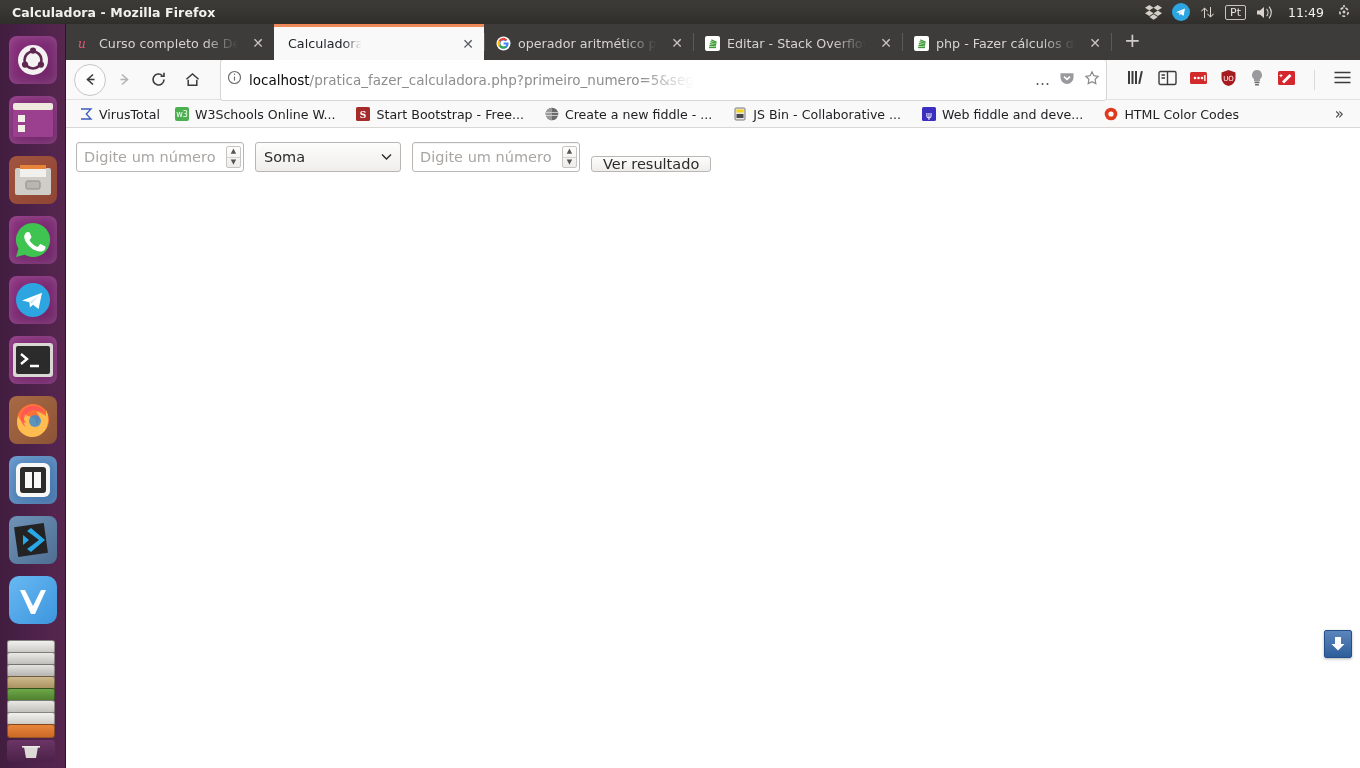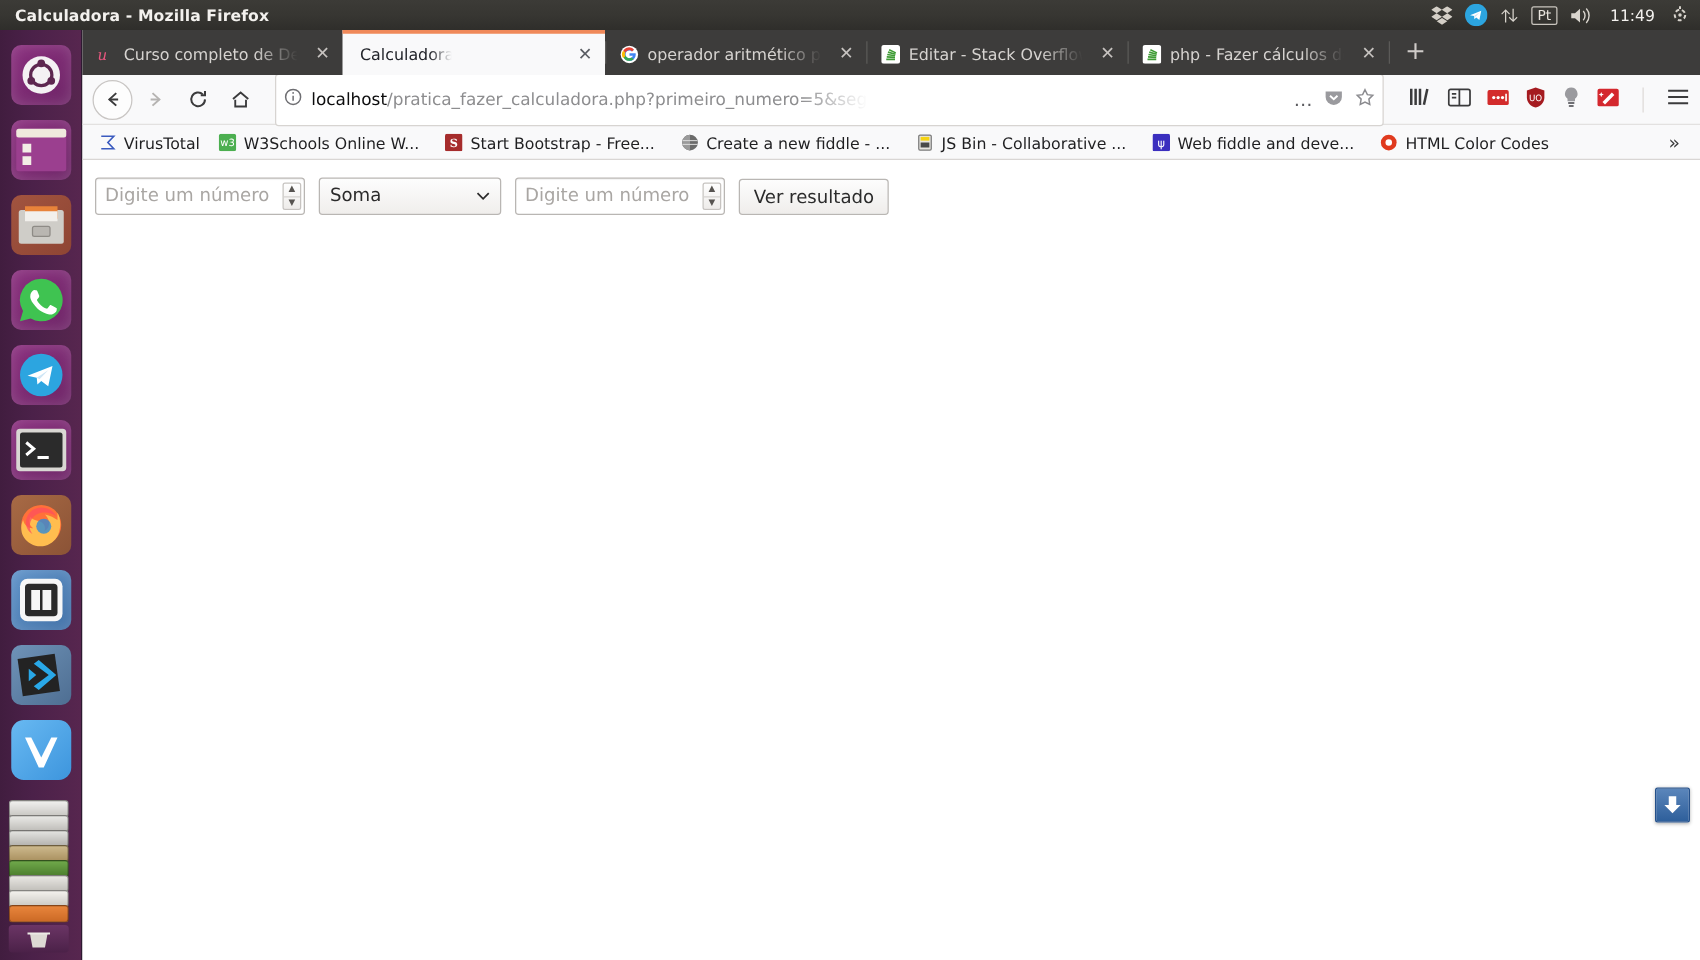--- a/index.html
+++ b/index.html
@@ -123,21 +123,21 @@
   .spin div:first-child { border-bottom: 1px solid #d5d2cf; }
 
   .selwrap {
     width: 146px; height: 30px; border: 1px solid #b9b6b3; border-radius: 3px;
     background: linear-gradient(#fdfdfd,#f0eeec);
     display: flex; align-items: center; padding: 0 8px; font-size: 14.5px; color: #2b2b2b;
   }
   .selwrap .chev { margin-left: auto; font-size: 11px; color: #3a3a3a; }
 
   .btn {
-    height: 29px; padding: 0 11px; border: 1px solid #b9b6b3; border-radius: 3px;
+    height: 16px; padding: 0 11px; border: 1px solid #b9b6b3; border-radius: 3px;
     background: linear-gradient(#fdfdfd,#efedeb);
     display: flex; align-items: center; font-size: 14.5px; color: #2b2b2b;
   }
 
   .dl-widget {
     position: absolute; right: 8px; bottom: 110px;
     width: 28px; height: 28px; border-radius: 2px;
     background: linear-gradient(#5b86bb,#2e5f9b);
     border: 1px solid #24508a;
     display: flex; align-items: center; justify-content: center;

